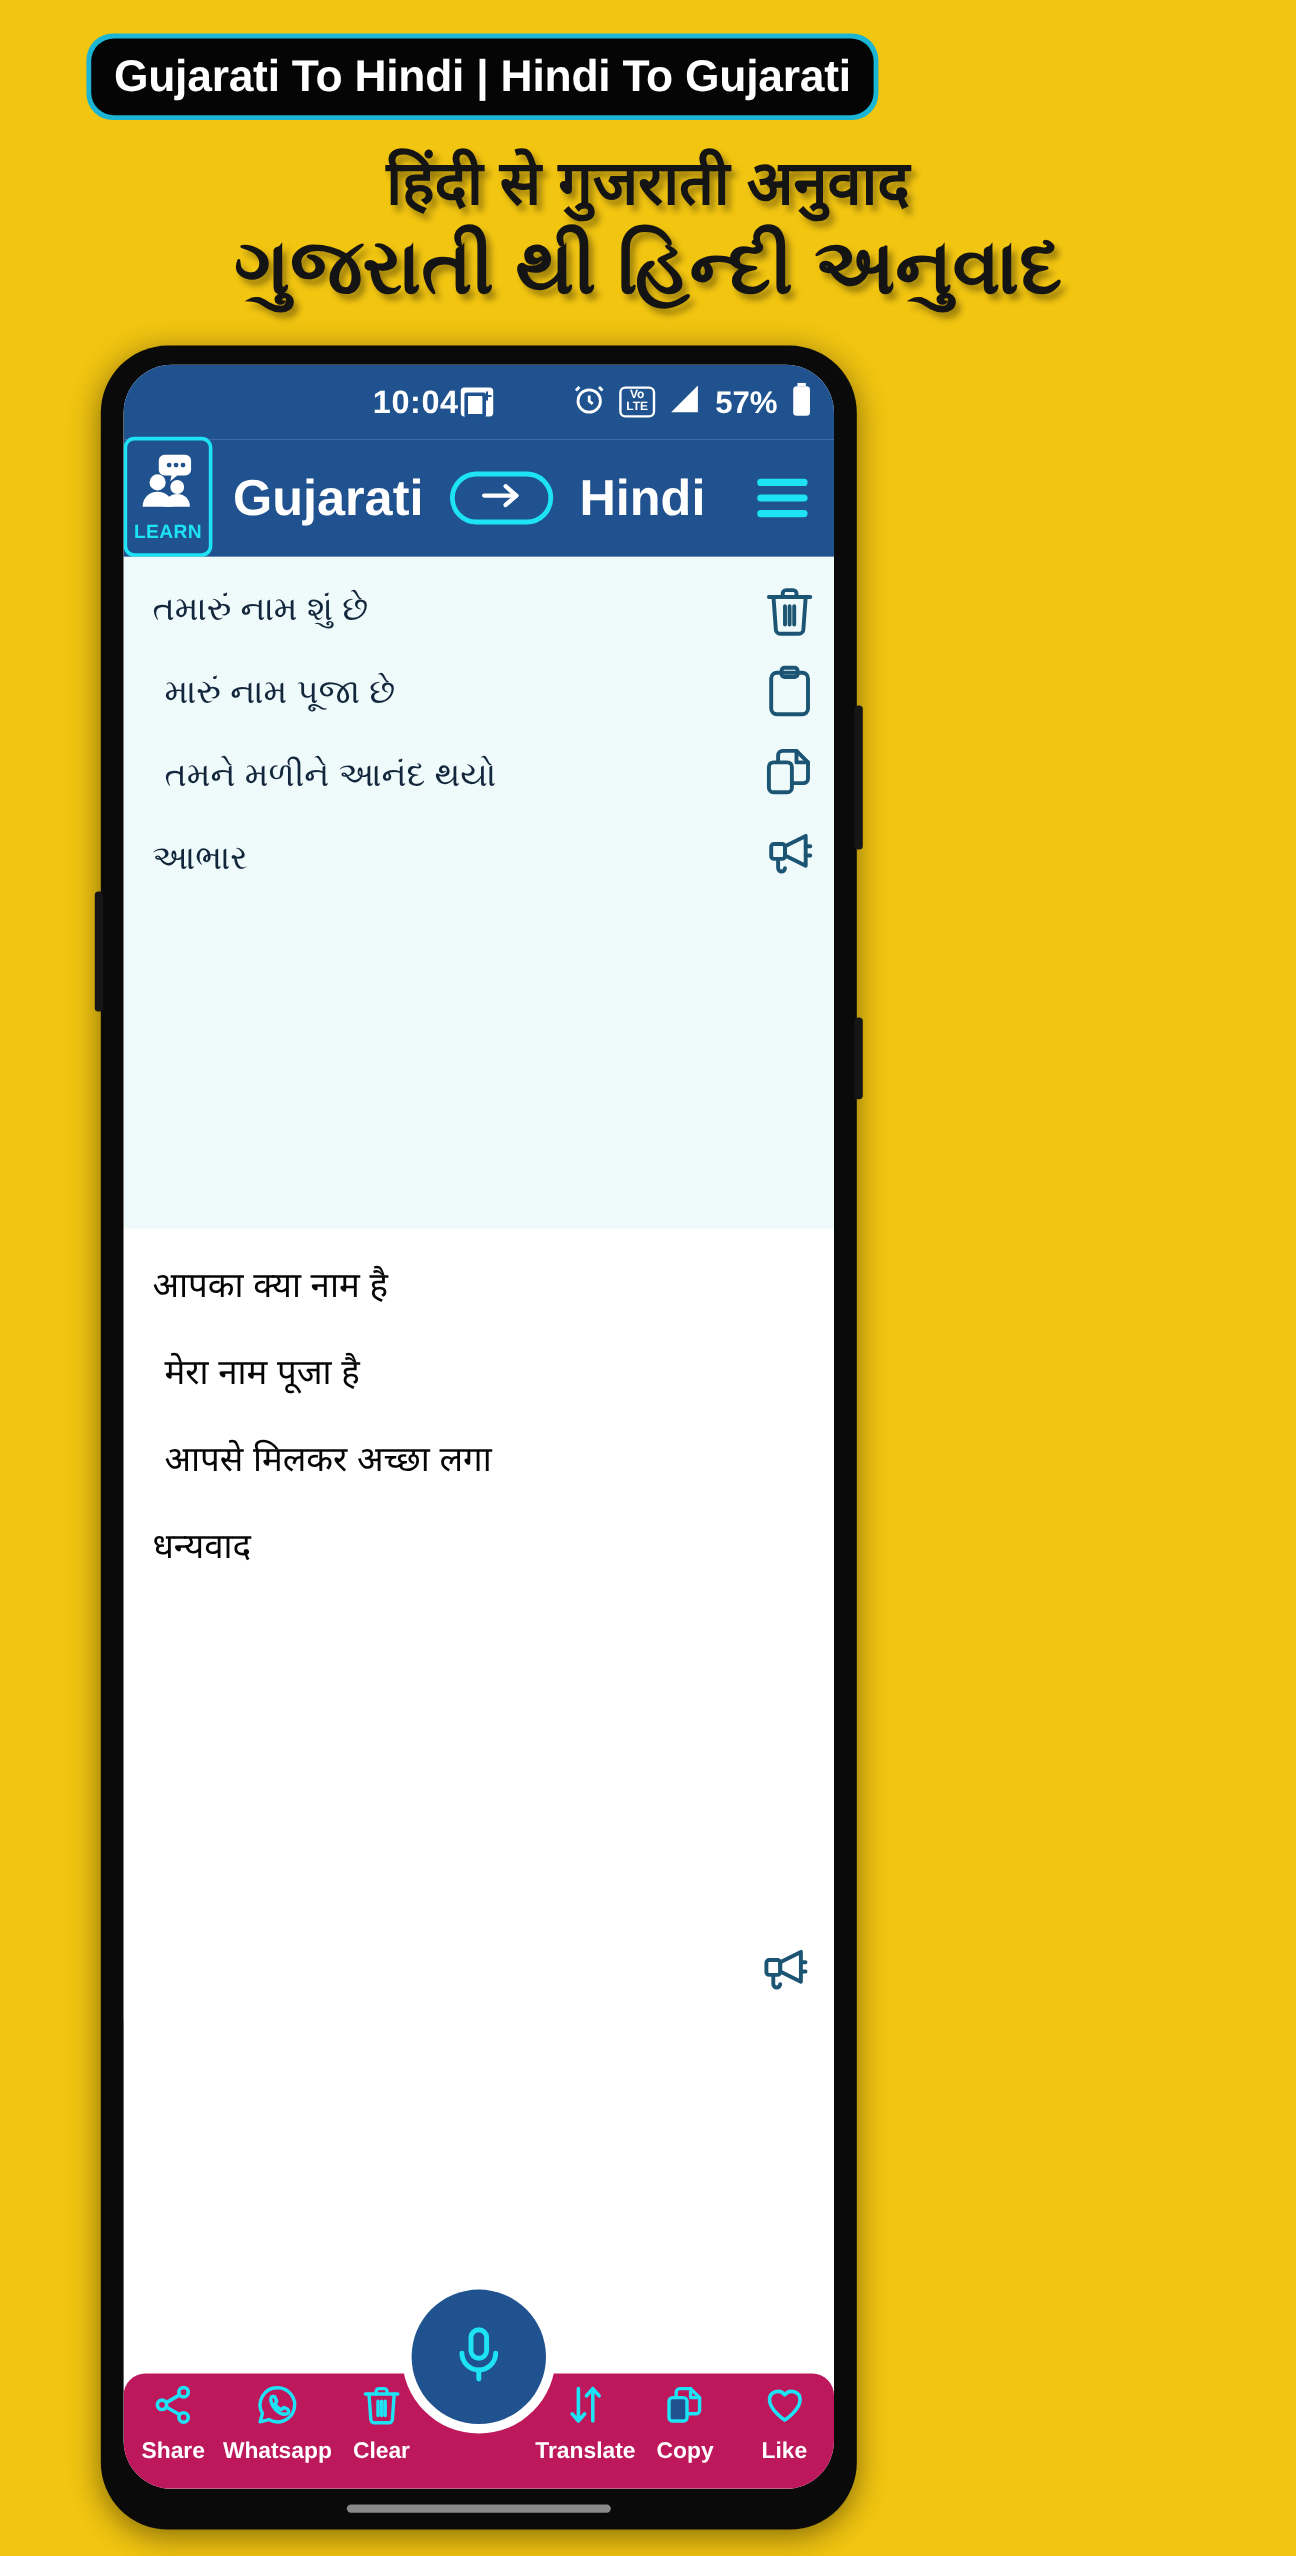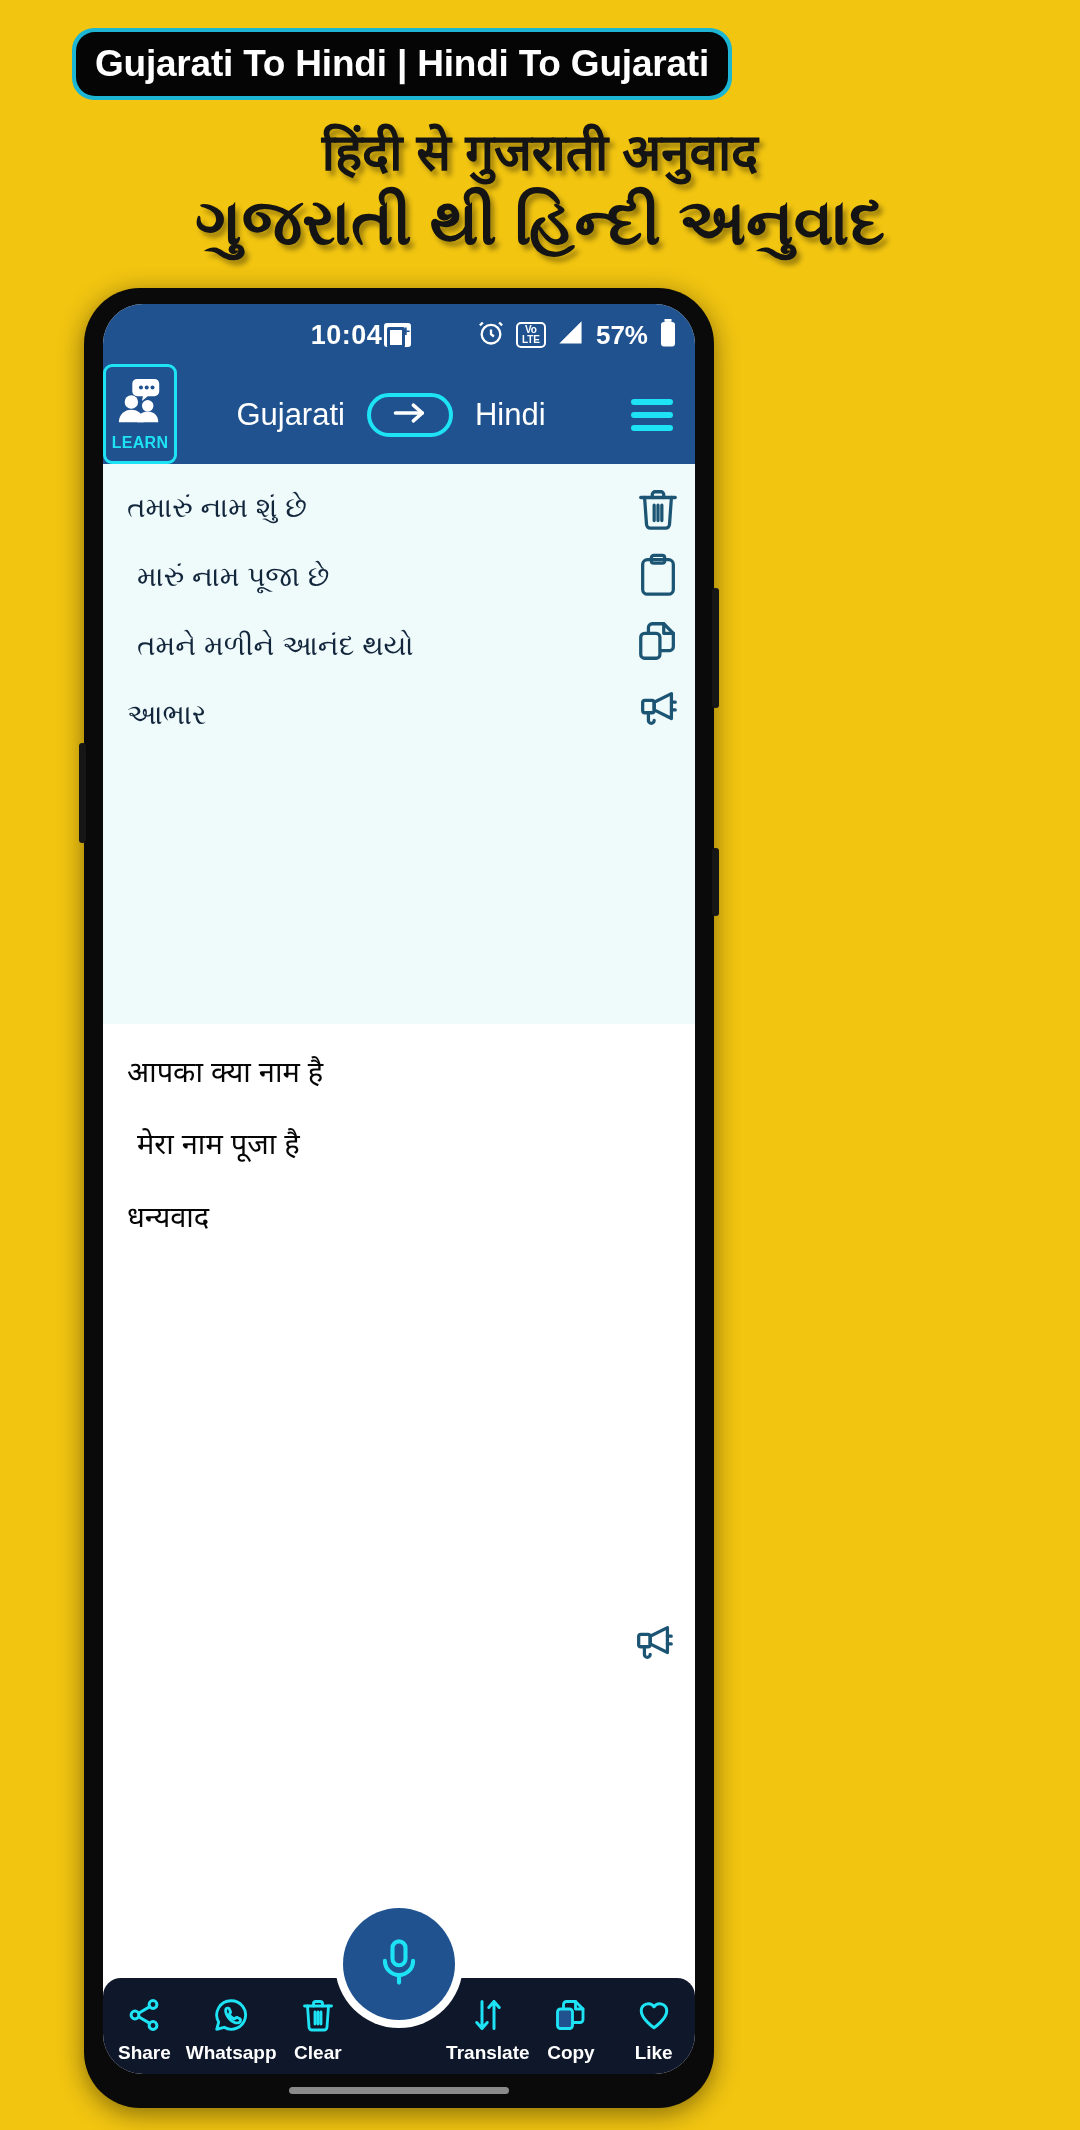--- a/index.html
+++ b/index.html
@@ -181,21 +181,21 @@
   }
   .lang-group {
     position: absolute;
     left: 0; right: 0;
     display: flex;
     align-items: center;
     justify-content: center;
     gap: 22px;
     transform: translateX(-8px);
   }
-  .lang-text { color: #ffffff; font-size: 31px; font-weight: normal; text-align: right; }
+  .lang-text { color: #ffffff; font-size: 42px; font-weight: bold; text-align: right; }
   .arrow-pill {
     width: 86px; height: 44px;
     border: 4px solid #1EE3F5;
     border-radius: 24px;
     display: flex; align-items: center; justify-content: center;
   }
   .hamburger {
     position: absolute;
     right: 22px;
     display: flex;
@@ -255,23 +255,23 @@
     right: 18px;
     bottom: 16px;
   }
 
   
   .bottomnav {
     position: absolute;
     left: 0; bottom: 0;
     width: 100%;
     height: 96px;
-    background: #0f172a;
-    display: flex;
-    align-items: center;
+    background: #be185d;
+    display: flex;
+    align-items: flex-start;
     border-top-left-radius: 18px;
     border-top-right-radius: 18px;
     padding-top: 8px;
   }
   .nav-item {
     flex: 1;
     display: flex;
     flex-direction: column;
     align-items: center;
     gap: 5px;
@@ -439,20 +439,21 @@
             <path d="M19 9.5h2M19 13.5h2"></path>
             <path d="M7 15v4a1.5 1.5 0 0 0 3 0"></path>
           </svg>
         </span>
       </div>
     </div>
 
     <div class="target-panel">
       <div class="tgt-line">आपका क्या नाम है</div>
       <div class="tgt-line indent">मेरा नाम पूजा है</div>
+      <div class="tgt-line indent">आपसे मिलकर अच्छा लगा</div>
       <div class="tgt-line">धन्यवाद</div>
 
       <span class="speak-bottom">
         <svg width="46" height="46" viewBox="0 0 24 24" fill="none" stroke="#1C5574" stroke-width="1.7" stroke-linecap="round" stroke-linejoin="round">
           <path d="M19 5v13l-9-4.5V9.5z"></path>
           <rect x="4" y="8.5" width="6" height="6.5" rx="1.2"></rect>
           <path d="M19 9.5h2M19 13.5h2"></path>
           <path d="M7 15v4a1.5 1.5 0 0 0 3 0"></path>
         </svg>
       </span>

